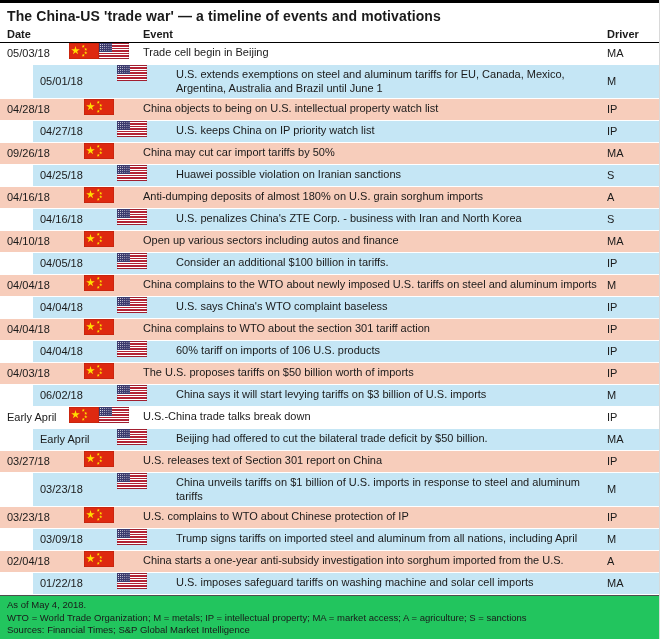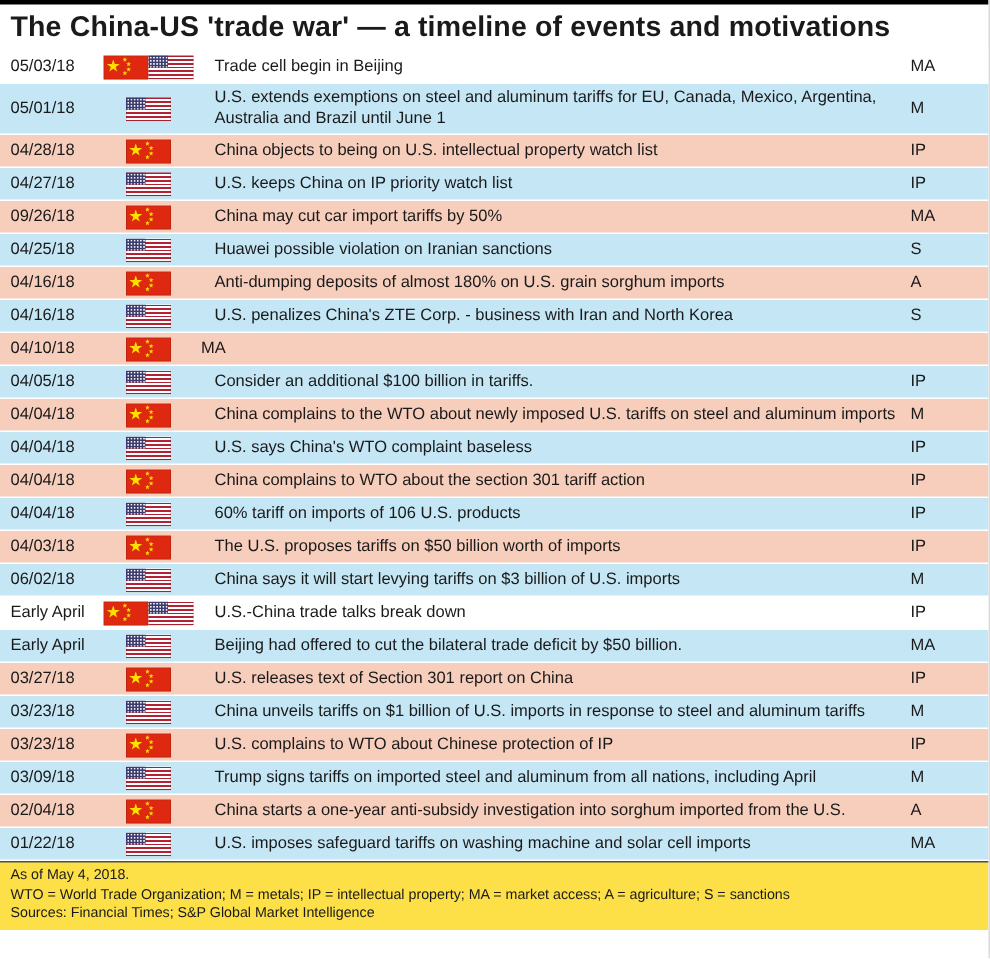--- a/index.html
+++ b/index.html
@@ -16,50 +16,50 @@
     background: #fff;
     overflow: hidden;
     border-right: 1px solid #d9d9d9;
   }
   .topbar {
     height: 3px;
     background: #000;
     width: 100%;
   }
   .title {
-    font-size: 19px;
+    font-size: 14px;
     font-weight: bold;
     padding: 5px 7px 4px 7px;
     letter-spacing: 0.1px;
   }
   .head-row {
     display: flex;
     align-items: flex-end;
     border-bottom: 1.5px solid #000;
     padding-bottom: 2px;
   }
   .head-row .hcell { font-size: 11px; font-weight: bold; }
   .cell-date   { width: 64px; padding-left: 7px; flex: none; }
   .cell-flags  { width: 70px; flex: none; display: flex; align-items: center; justify-content: center; }
   .cell-event  { flex: 1 1 auto; padding-left: 9px; padding-right: 8px; }
   .cell-driver { width: 52px; flex: none; }
 
   .tbody { width: 100%; }
   .row {
     display: flex;
-    align-items: center;
+    align-items: flex-start;
     min-height: 22px;
     border-bottom: 1px solid #fff;
     font-size: 11px;
     line-height: 13.5px;
   }
   .row .cell-date, .row .cell-driver { align-self: center; }
   .row .cell-event { padding-top: 3px; padding-bottom: 3px; }
   .bg-white  { background: #ffffff; }
-  .bg-blue   { background: var(--row-blue, #c5e6f5); }
+  .bg-blue   { background: var(--row-blue, #c5e6f5); margin-left: 33px; }
   .bg-salmon { background: var(--row-salmon, #f7cdbb); }
 
   
   .flag {
     position: relative;
     width: 30px;
     height: 16px;
     flex: none;
     overflow: hidden;
     box-shadow: inset 0 0 0 0.5px rgba(0,0,0,0.18);
@@ -85,34 +85,40 @@
     left: 0; top: 0;
     width: 12.5px; height: 8.6px;
     background-color: var(--us-blue, #3c3b6e);
     background-image: radial-gradient(circle, rgba(255,255,255,0.95) 0.45px, rgba(255,255,255,0) 0.6px);
     background-size: 2.1px 2.1px;
     background-position: 0.5px 0.4px;
   }
 
   .footer {
     border-top: 1px solid #4d4d4d;
-    background: #fde047;
+    background: #22c55e;
     padding: 3px 7px 4px 7px;
     font-size: 9.5px;
     line-height: 12.5px;
     color: #1a1a1a;
   }
 </style>
 </head>
 <body>
 
 <div class="figure">
   <div class="topbar"></div>
   <div class="title">The China-US 'trade war' — a timeline of events and motivations</div>
 
+  <div class="head-row">
+    <div class="hcell cell-date">Date</div>
+    <div class="hcell cell-flags"></div>
+    <div class="hcell cell-event">Event</div>
+    <div class="hcell cell-driver">Driver</div>
+  </div>
 
   <div class="tbody">
     <div class="row bg-white">
       <div class="cell-date">05/03/18</div>
       <div class="cell-flags">
           <span class="flag china">
             <span class="star star-big"></span>
             <span class="star star-s1"></span>
             <span class="star star-s2"></span>
             <span class="star star-s3"></span>
@@ -219,20 +225,21 @@
       <div class="cell-date">04/10/18</div>
       <div class="cell-flags">
           <span class="flag china">
             <span class="star star-big"></span>
             <span class="star star-s1"></span>
             <span class="star star-s2"></span>
             <span class="star star-s3"></span>
             <span class="star star-s4"></span>
           </span>
         </div>
+      <div class="cell-event">Open up various sectors including autos and finance</div>
       <div class="cell-driver">MA</div>
     </div>
 
     <div class="row bg-blue">
       <div class="cell-date">04/05/18</div>
       <div class="cell-flags">
           <span class="flag us">
             <span class="canton"></span>
           </span>
         </div>

